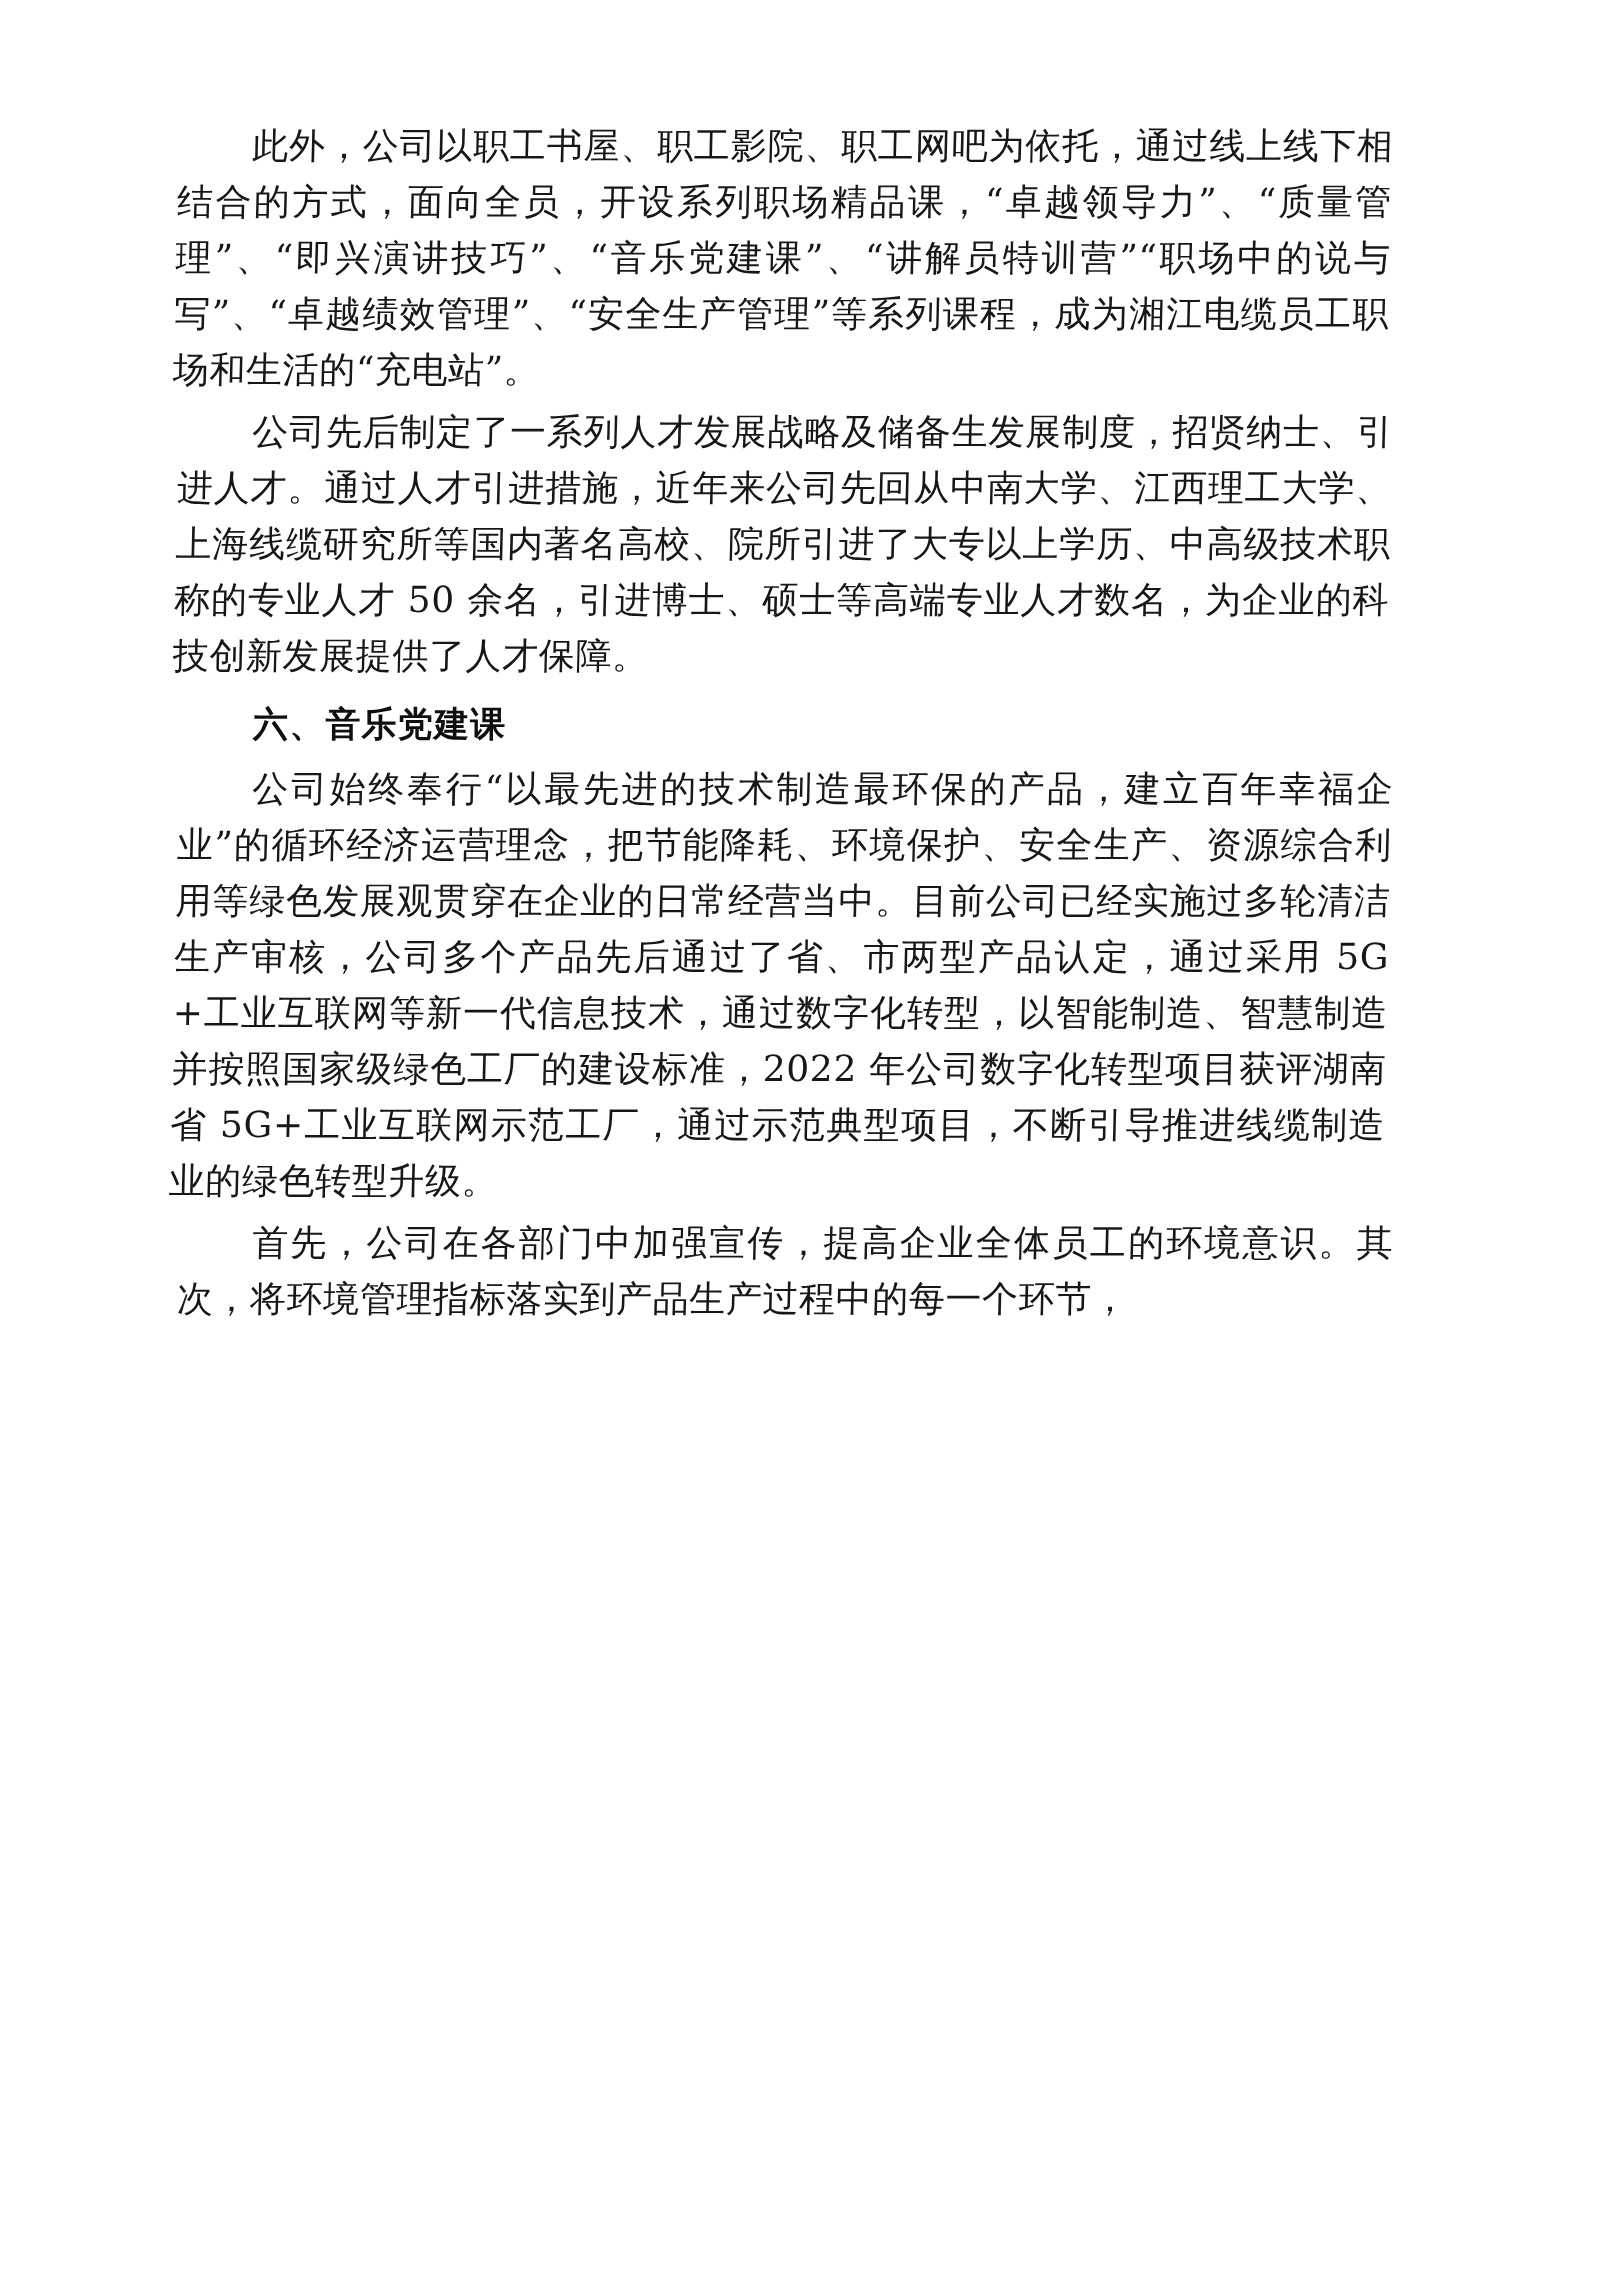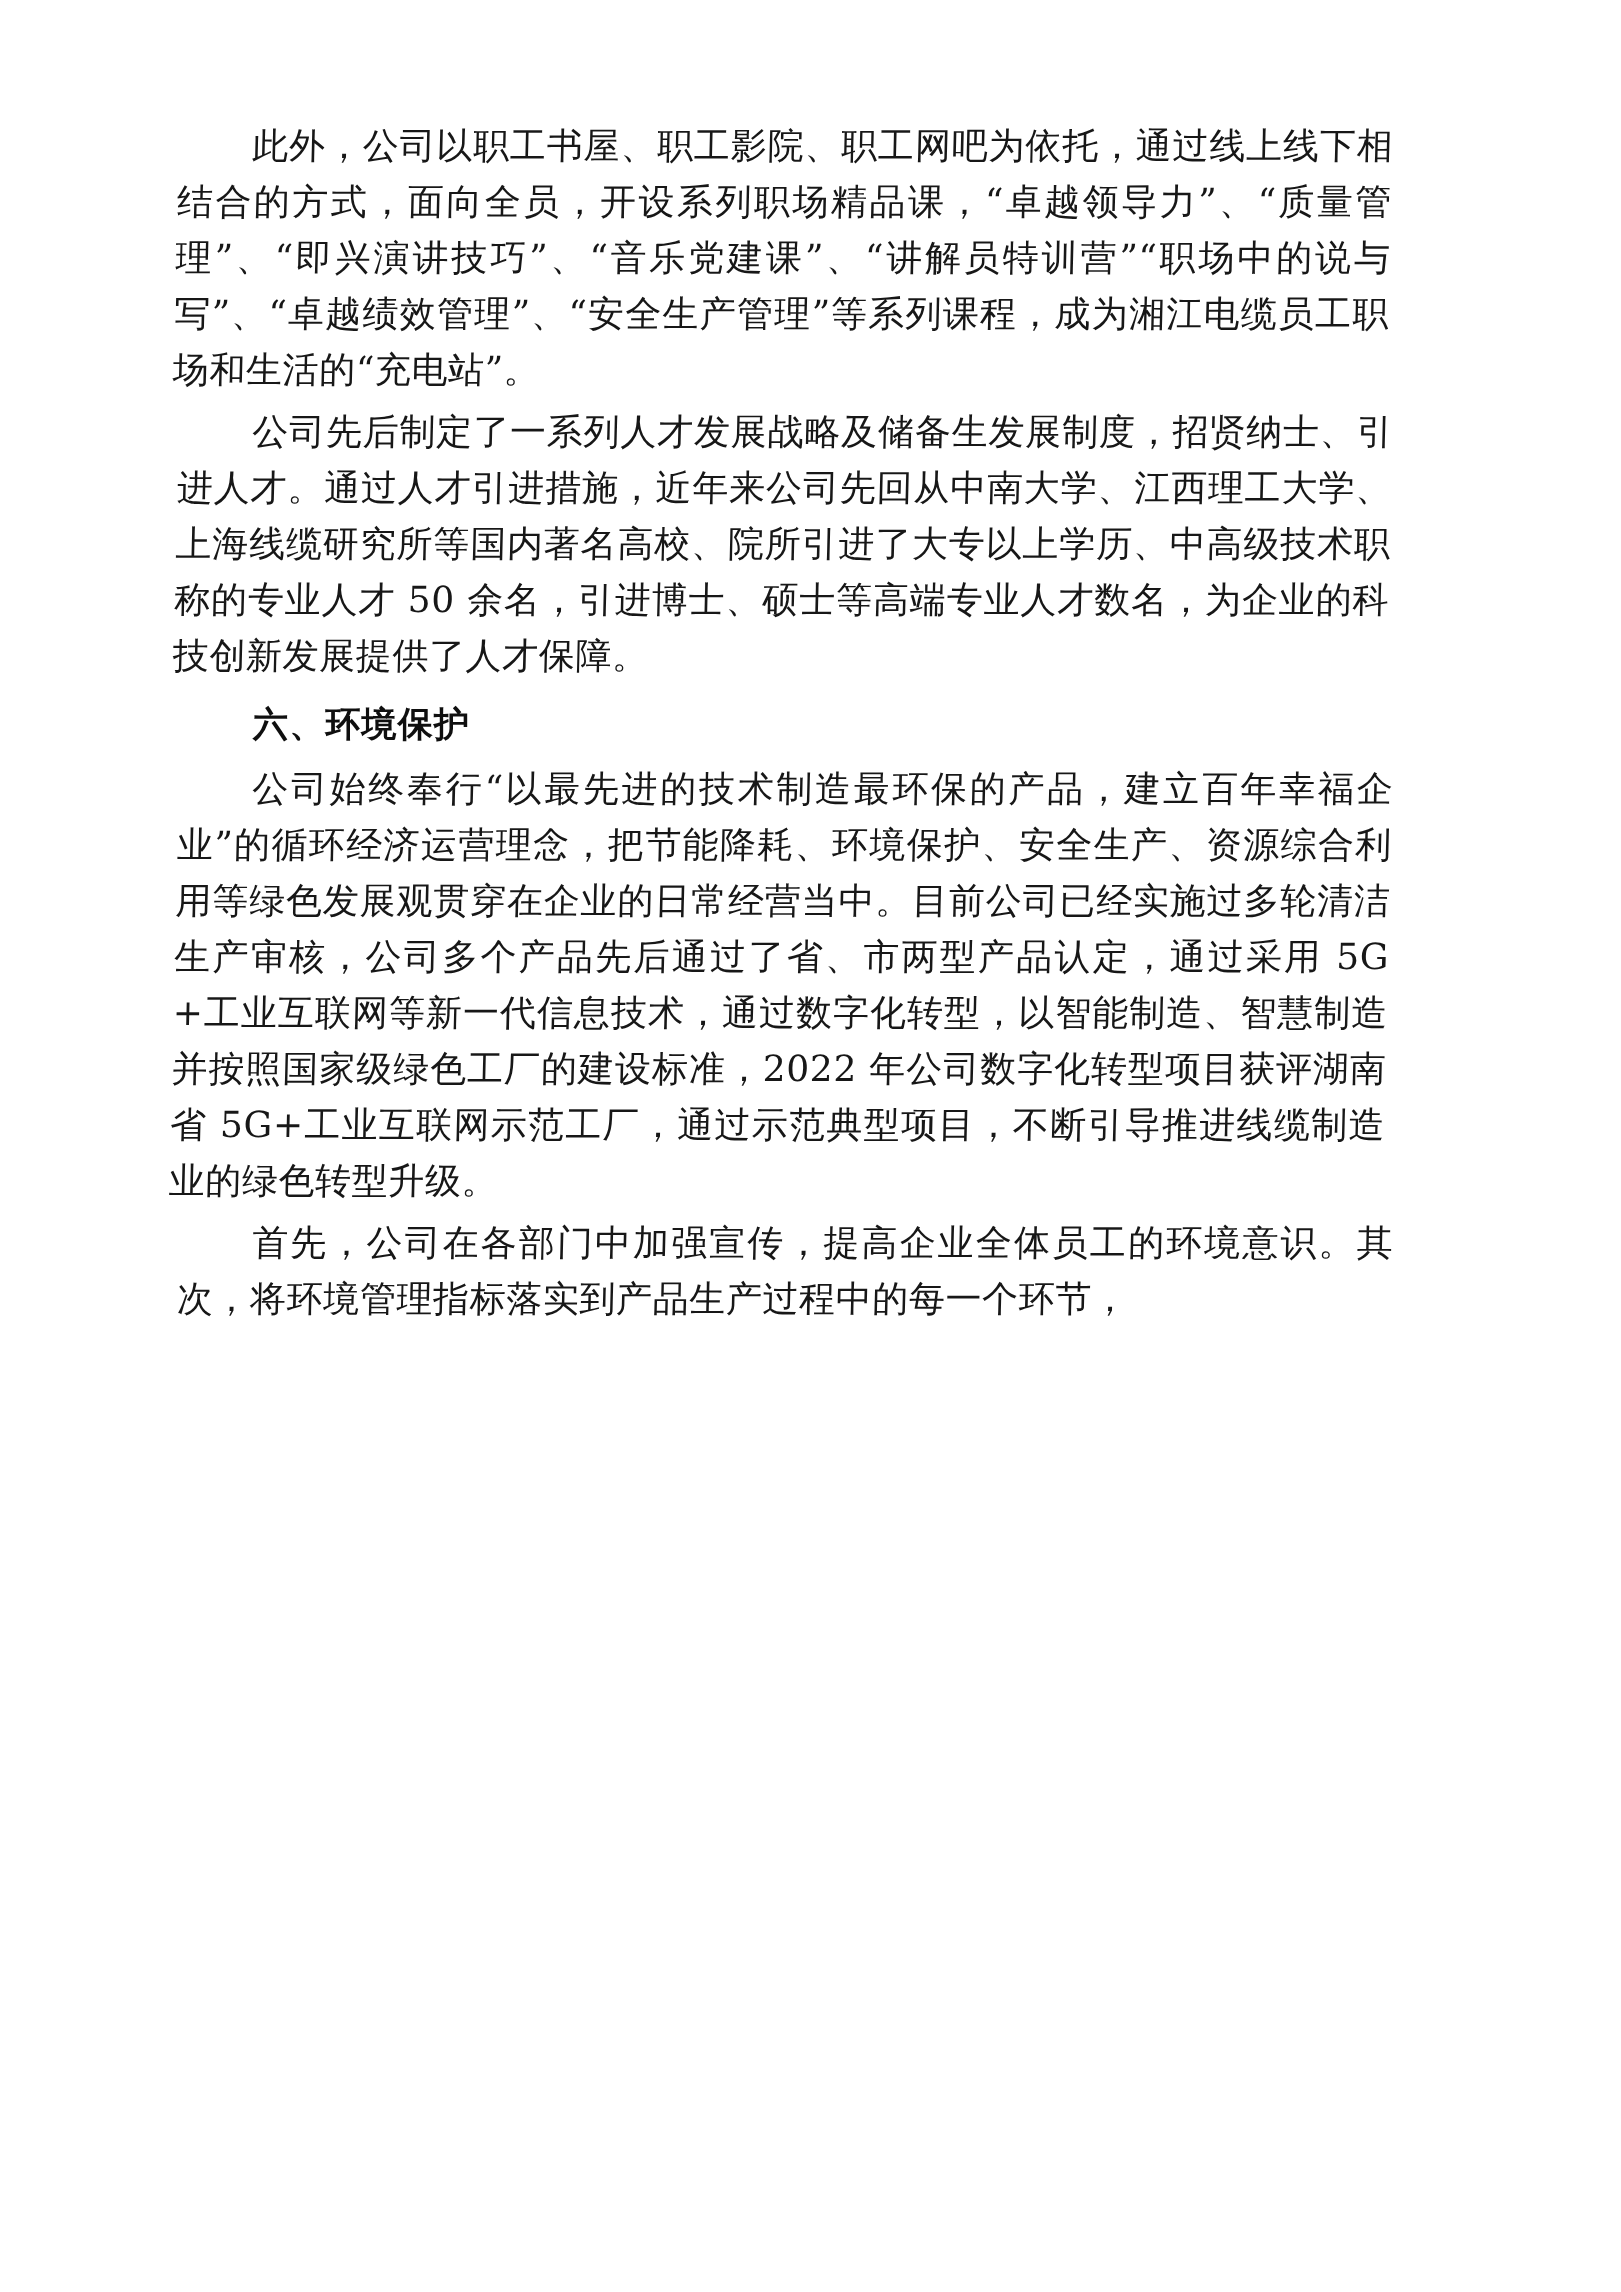--- a/index.html
+++ b/index.html
@@ -66,21 +66,21 @@
 </head>
 <body>
 
 <div class="page">
   <div class="content">
 
     <p class="para first">此外，公司以职工书屋、职工影院、职工网吧为依托，通过线上线下相结合的方式，面向全员，开设系列职场精品课，“卓越领导力”、“质量管理”、“即兴演讲技巧”、“音乐党建课”、“讲解员特训营”“职场中的说与写”、“卓越绩效管理”、“安全生产管理”等系列课程，成为湘江电缆员工职场和生活的“充电站”。</p>
 
     <p class="para">公司先后制定了一系列人才发展战略及储备生发展制度，招贤纳士、引进人才。通过人才引进措施，近年来公司先回从中南大学、江西理工大学、上海线缆研究所等国内著名高校、院所引进了大专以上学历、中高级技术职称的专业人才 50 余名，引进博士、硕士等高端专业人才数名，为企业的科技创新发展提供了人才保障。</p>
 
-    <h2 class="heading">六、环境保护</h2>
+    <h2 class="heading">六、音乐党建课</h2>
 
     <p class="para">公司始终奉行“以最先进的技术制造最环保的产品，建立百年幸福企业”的循环经济运营理念，把节能降耗、环境保护、安全生产、资源综合利用等绿色发展观贯穿在企业的日常经营当中。目前公司已经实施过多轮清洁生产审核，公司多个产品先后通过了省、市两型产品认定，通过采用 5G+工业互联网等新一代信息技术，通过数字化转型，以智能制造、智慧制造并按照国家级绿色工厂的建设标准，2022 年公司数字化转型项目获评湖南省 5G+工业互联网示范工厂，通过示范典型项目，不断引导推进线缆制造业的绿色转型升级。</p>
 
     <p class="para">首先，公司在各部门中加强宣传，提高企业全体员工的环境意识。其次，将环境管理指标落实到产品生产过程中的每一个环节，</p>
 
   </div>
 </div>
 
 
 </body></html>

